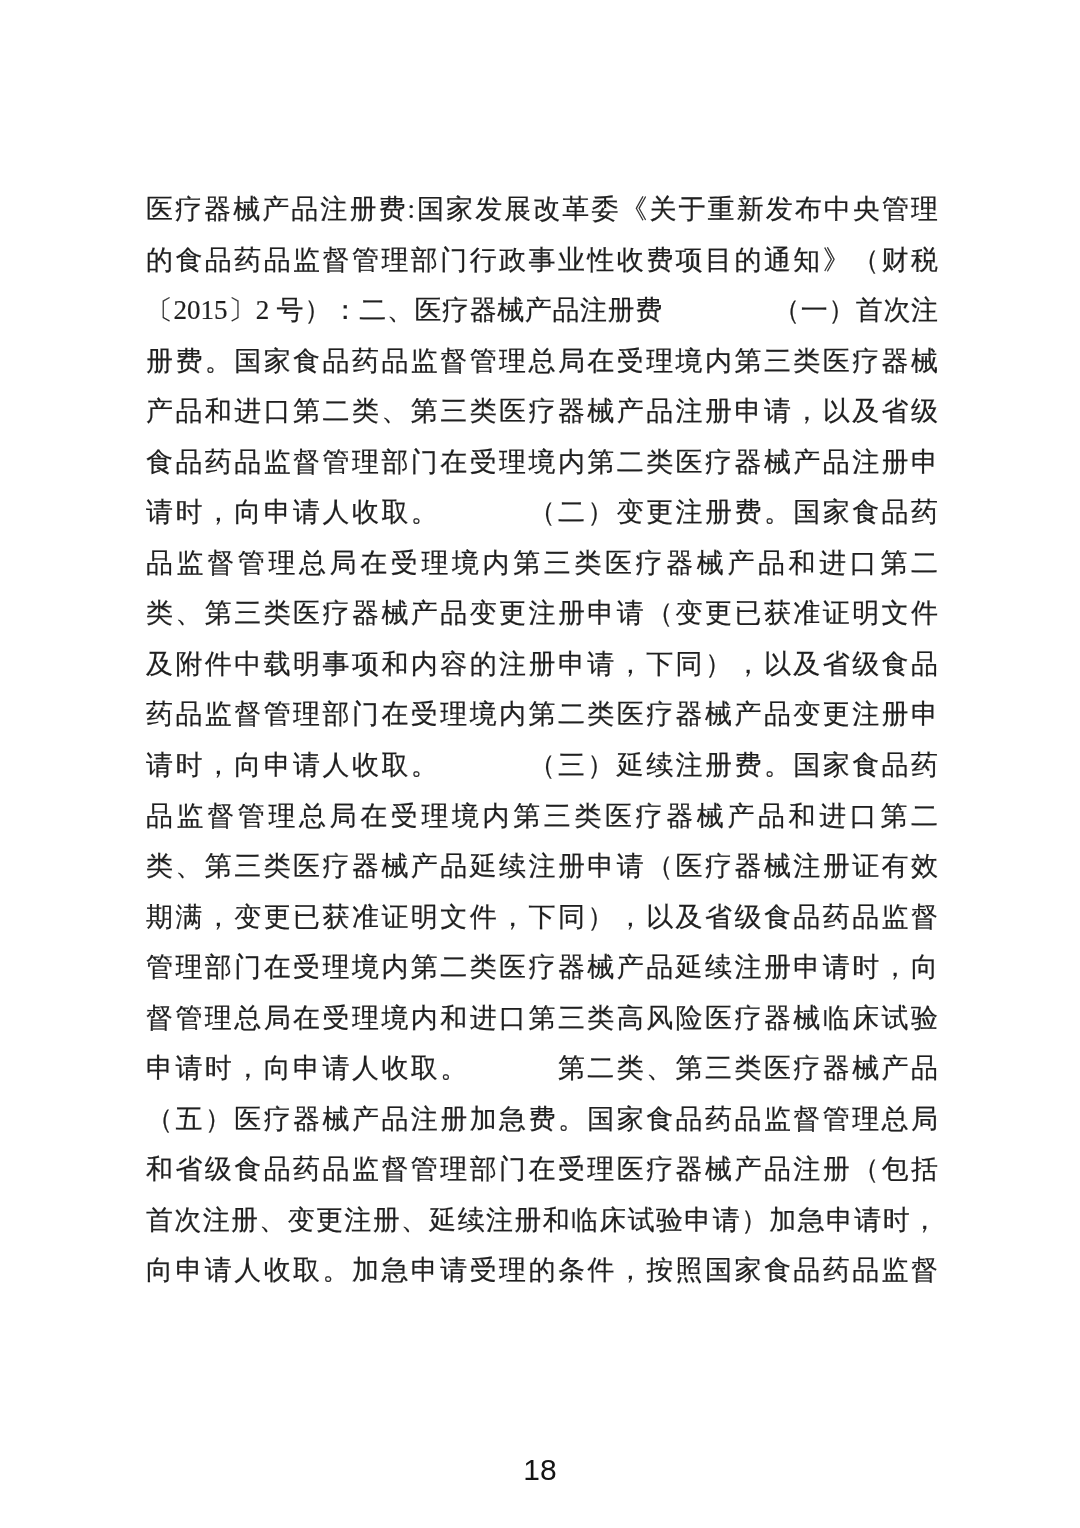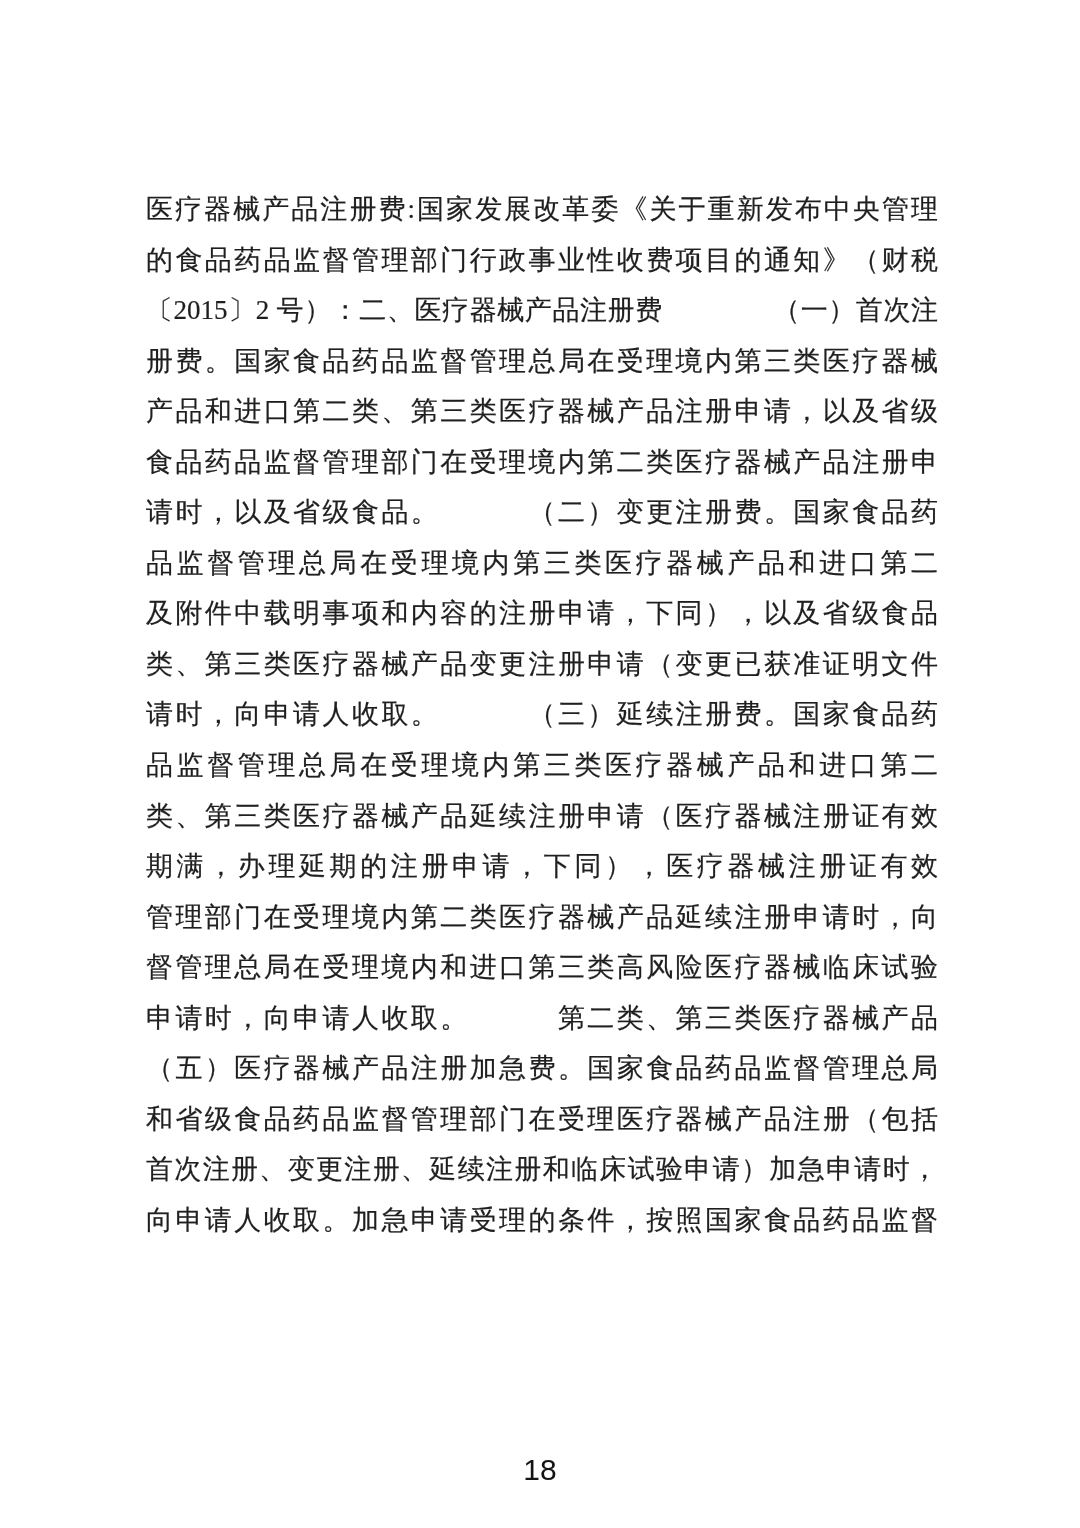--- a/index.html
+++ b/index.html
@@ -50,28 +50,29 @@
 <body>
 
 <div class="page" style="--page-bg: #ffffff; --ink: #1f1f1f;">
   <div class="text-block">
     <div class="line">医疗器械产品注册费:国家发展改革委《关于重新发布中央管理</div>
     <div class="line">的食品药品监督管理部门行政事业性收费项目的通知》（财税</div>
     <div class="line">〔2015〕2 号）：二、医疗器械产品注册费　　　　（一）首次注</div>
     <div class="line">册费。国家食品药品监督管理总局在受理境内第三类医疗器械</div>
     <div class="line">产品和进口第二类、第三类医疗器械产品注册申请，以及省级</div>
     <div class="line">食品药品监督管理部门在受理境内第二类医疗器械产品注册申</div>
-    <div class="line">请时，以及省级食品。　　　（二）变更注册费。国家食品药</div>
+    <div class="line">请时，向申请人收取。　　　（二）变更注册费。国家食品药</div>
     <div class="line">品监督管理总局在受理境内第三类医疗器械产品和进口第二</div>
+    <div class="line">类、第三类医疗器械产品变更注册申请（变更已获准证明文件</div>
     <div class="line">及附件中载明事项和内容的注册申请，下同），以及省级食品</div>
-    <div class="line">类、第三类医疗器械产品变更注册申请（变更已获准证明文件</div>
+    <div class="line">药品监督管理部门在受理境内第二类医疗器械产品变更注册申</div>
     <div class="line">请时，向申请人收取。　　　（三）延续注册费。国家食品药</div>
     <div class="line">品监督管理总局在受理境内第三类医疗器械产品和进口第二</div>
     <div class="line">类、第三类医疗器械产品延续注册申请（医疗器械注册证有效</div>
-    <div class="line">期满，办理延期的注册申请，下同），医疗器械注册证有效</div>
+    <div class="line">期满，变更已获准证明文件，下同），以及省级食品药品监督</div>
     <div class="line">管理部门在受理境内第二类医疗器械产品延续注册申请时，向</div>
     <div class="line">督管理总局在受理境内和进口第三类高风险医疗器械临床试验</div>
     <div class="line">申请时，向申请人收取。　　　第二类、第三类医疗器械产品</div>
     <div class="line">（五）医疗器械产品注册加急费。国家食品药品监督管理总局</div>
     <div class="line">和省级食品药品监督管理部门在受理医疗器械产品注册（包括</div>
     <div class="line">首次注册、变更注册、延续注册和临床试验申请）加急申请时，</div>
     <div class="line">向申请人收取。加急申请受理的条件，按照国家食品药品监督</div>
   </div>
   <div class="page-number">18</div>
 </div>

